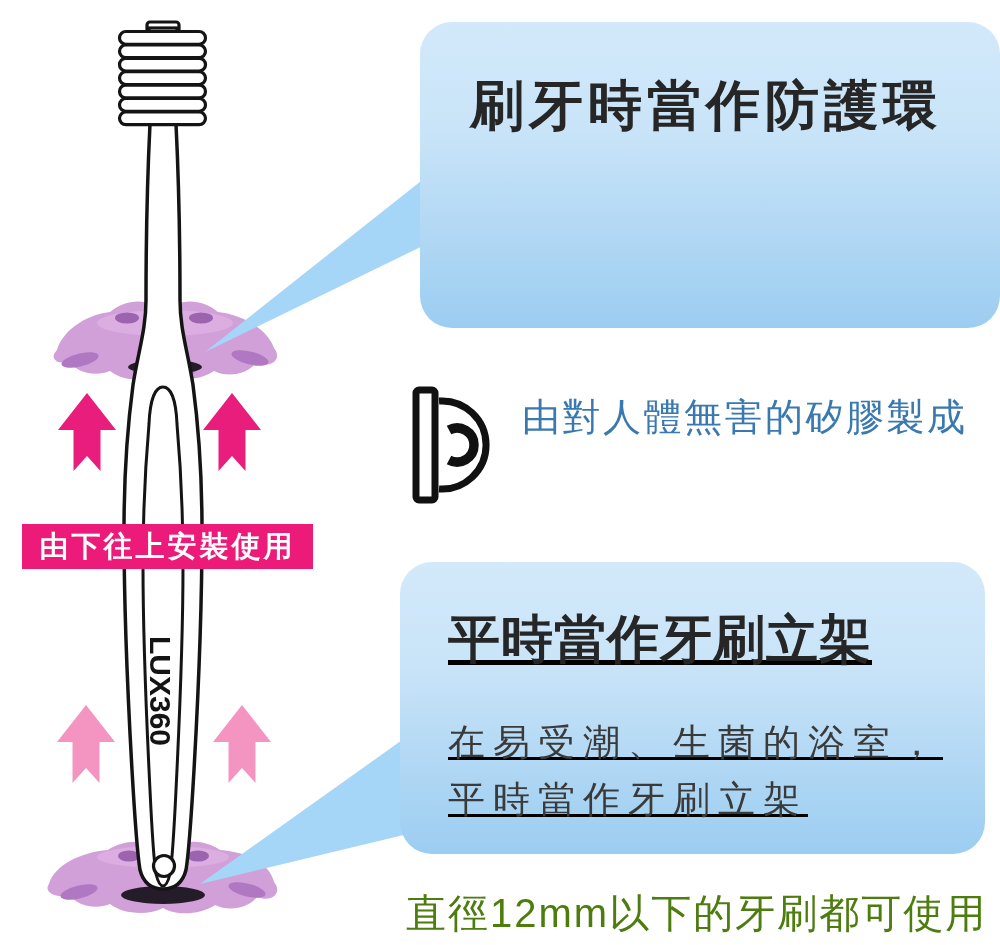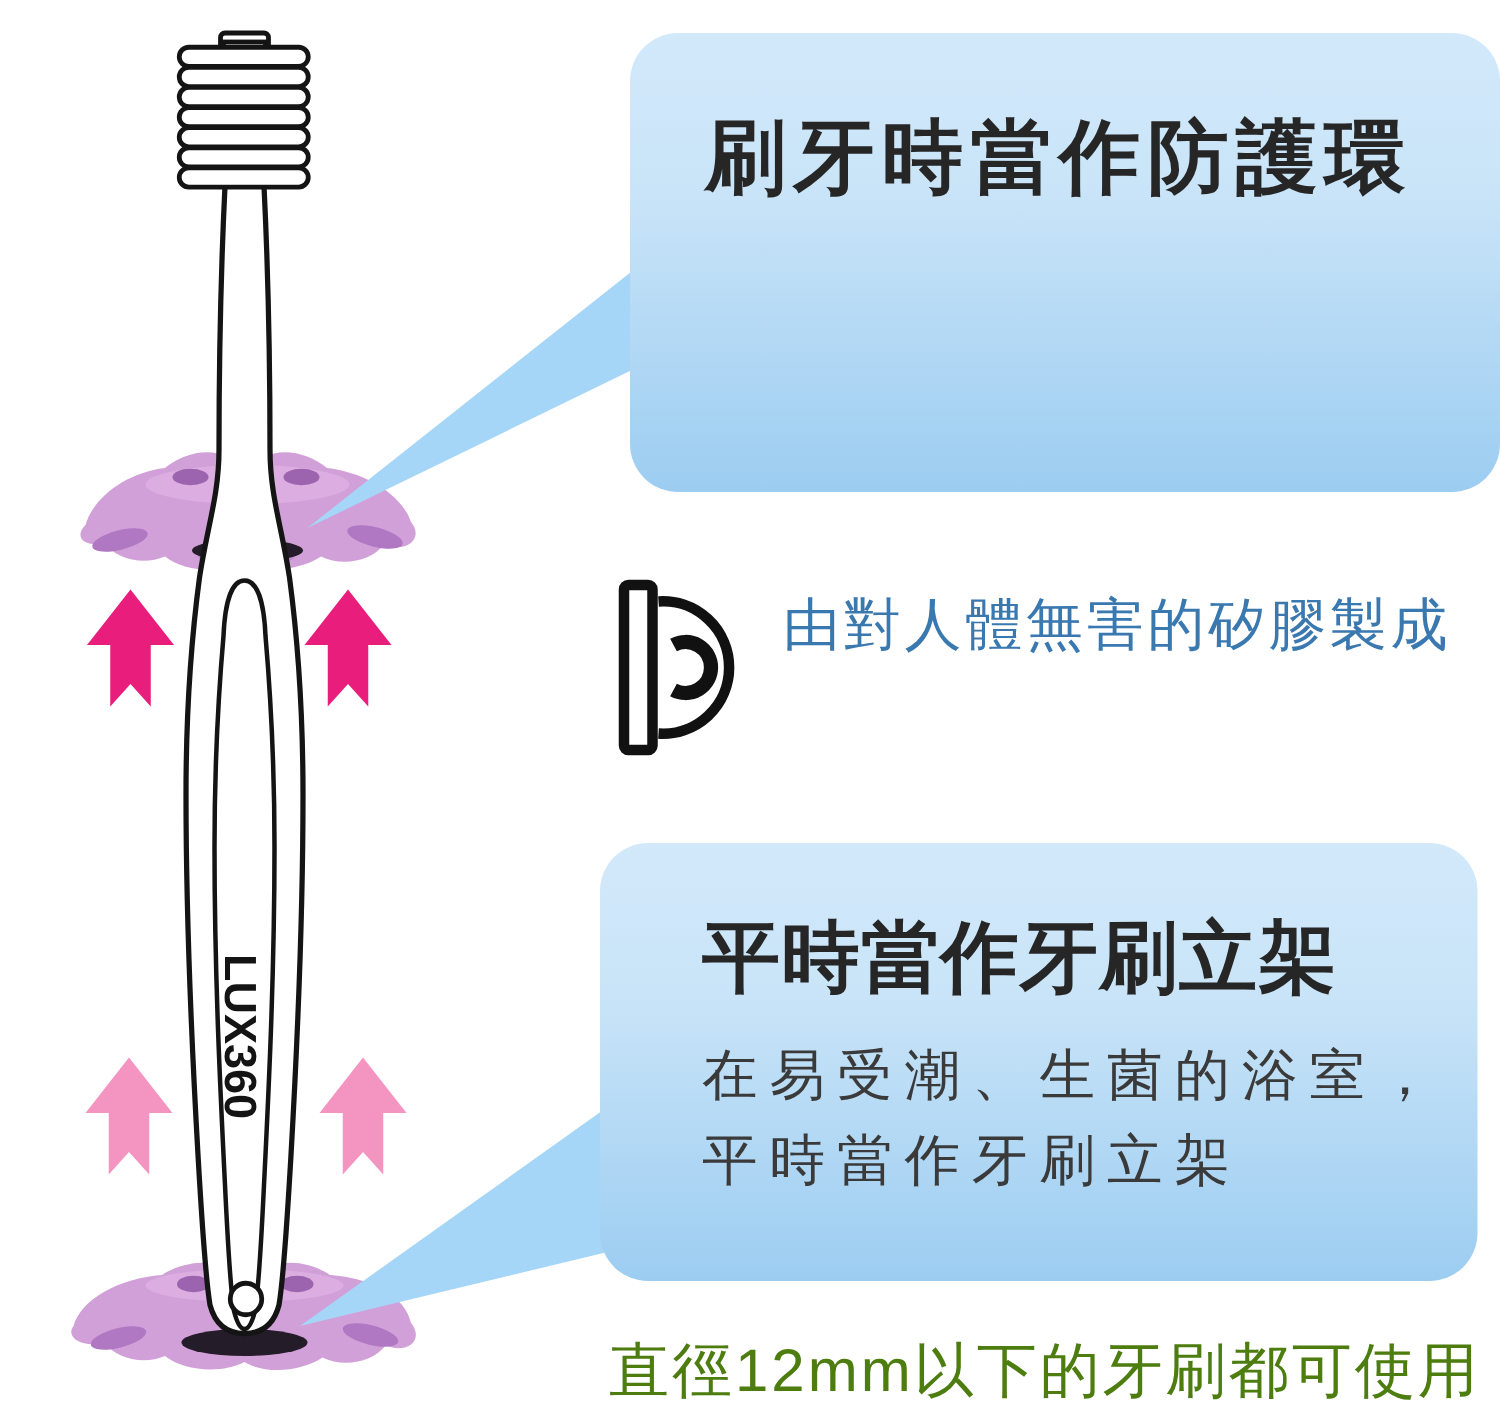--- a/index.html
+++ b/index.html
@@ -11,26 +11,26 @@
     position:absolute;left:22px;top:524px;width:291px;height:45px;
     background:#ec1a78;color:#ffffff;font-weight:bold;font-size:29px;letter-spacing:3px;
     display:flex;align-items:center;justify-content:center;z-index:3;white-space:nowrap;
   }
 
   .bubble{
     position:absolute;border-radius:32px;box-sizing:border-box;z-index:2;
     background:linear-gradient(180deg,#d2e9fa 0%,#c9e4f8 35%,#9ccdf1 100%);
   }
   #box-protect{left:398px;top:22px;width:580px;height:306px;padding:52px 0 0 50px;margin-left:22px;}
-  #box-stand{left:400px;top:562px;width:585px;height:292px;padding:46px 0 0 68px;}
+  #box-stand{left:400px;top:562px;width:585px;height:292px;padding:46px 0 0 48px;text-decoration:underline;}
 
   .bub-title{font-size:54px;font-weight:bold;color:#262626;letter-spacing:5px;line-height:62px;white-space:nowrap;}
   #box-stand .bub-title{font-size:52px;letter-spacing:1px;}
   .bub-body{margin-top:26px;font-size:36px;color:#3a3a3a;letter-spacing:4px;line-height:59px;white-space:nowrap;}
-  #box-stand .bub-body{margin-top:18px;font-size:37px;letter-spacing:8px;line-height:57px;}
+  #box-stand .bub-body{margin-top:44px;font-size:37px;letter-spacing:8px;line-height:57px;}
 
   .kc-row{position:absolute;left:412px;top:386px;display:flex;align-items:flex-start;z-index:2;}
   .kc-logo{flex:0 0 auto;margin-right:32px;}
   .kc-text{font-size:38px;color:#3a78b0;letter-spacing:2.5px;line-height:63px;white-space:nowrap;}
 
   .caption{position:absolute;left:406px;top:886px;font-size:40px;color:#4d7c0f;letter-spacing:2px;z-index:2;white-space:nowrap;}
 </style>
 </head>
 <body>
 
@@ -96,20 +96,21 @@
 
     <g fill="#f494c1">
       <polygon points="86,705 115,742 99.5,742 99.5,783 86,768 72.5,783 72.5,742 57,742"></polygon>
       <polygon points="242,705 271,742 255.5,742 255.5,783 242,768 228.5,783 228.5,742 213,742"></polygon>
     </g>
 
     <polygon points="205,352 435,170 435,240" fill="#a6d6f7"></polygon>
     <polygon points="200,884 412,733 412,833" fill="#a6d6f7"></polygon>
   </svg>
 
+  <div class="install-banner">由下往上安裝使用</div>
 
   <div class="bubble" id="box-protect">
     <div class="bub-title">刷牙時當作防護環</div>
   </div>
 
   <div class="kc-row">
     <svg class="kc-logo" width="78" height="118" viewBox="0 0 78 118">
       <rect x="4" y="4" width="19" height="110" rx="3" fill="#ffffff" stroke="#111111" stroke-width="7"></rect>
       <path d="M27,15 A44.1,44.1 0 1 1 27,103" fill="none" stroke="#111111" stroke-width="7"></path>
       <path d="M37,44 A17,17 0 1 1 37,74" fill="none" stroke="#111111" stroke-width="9.5"></path>

